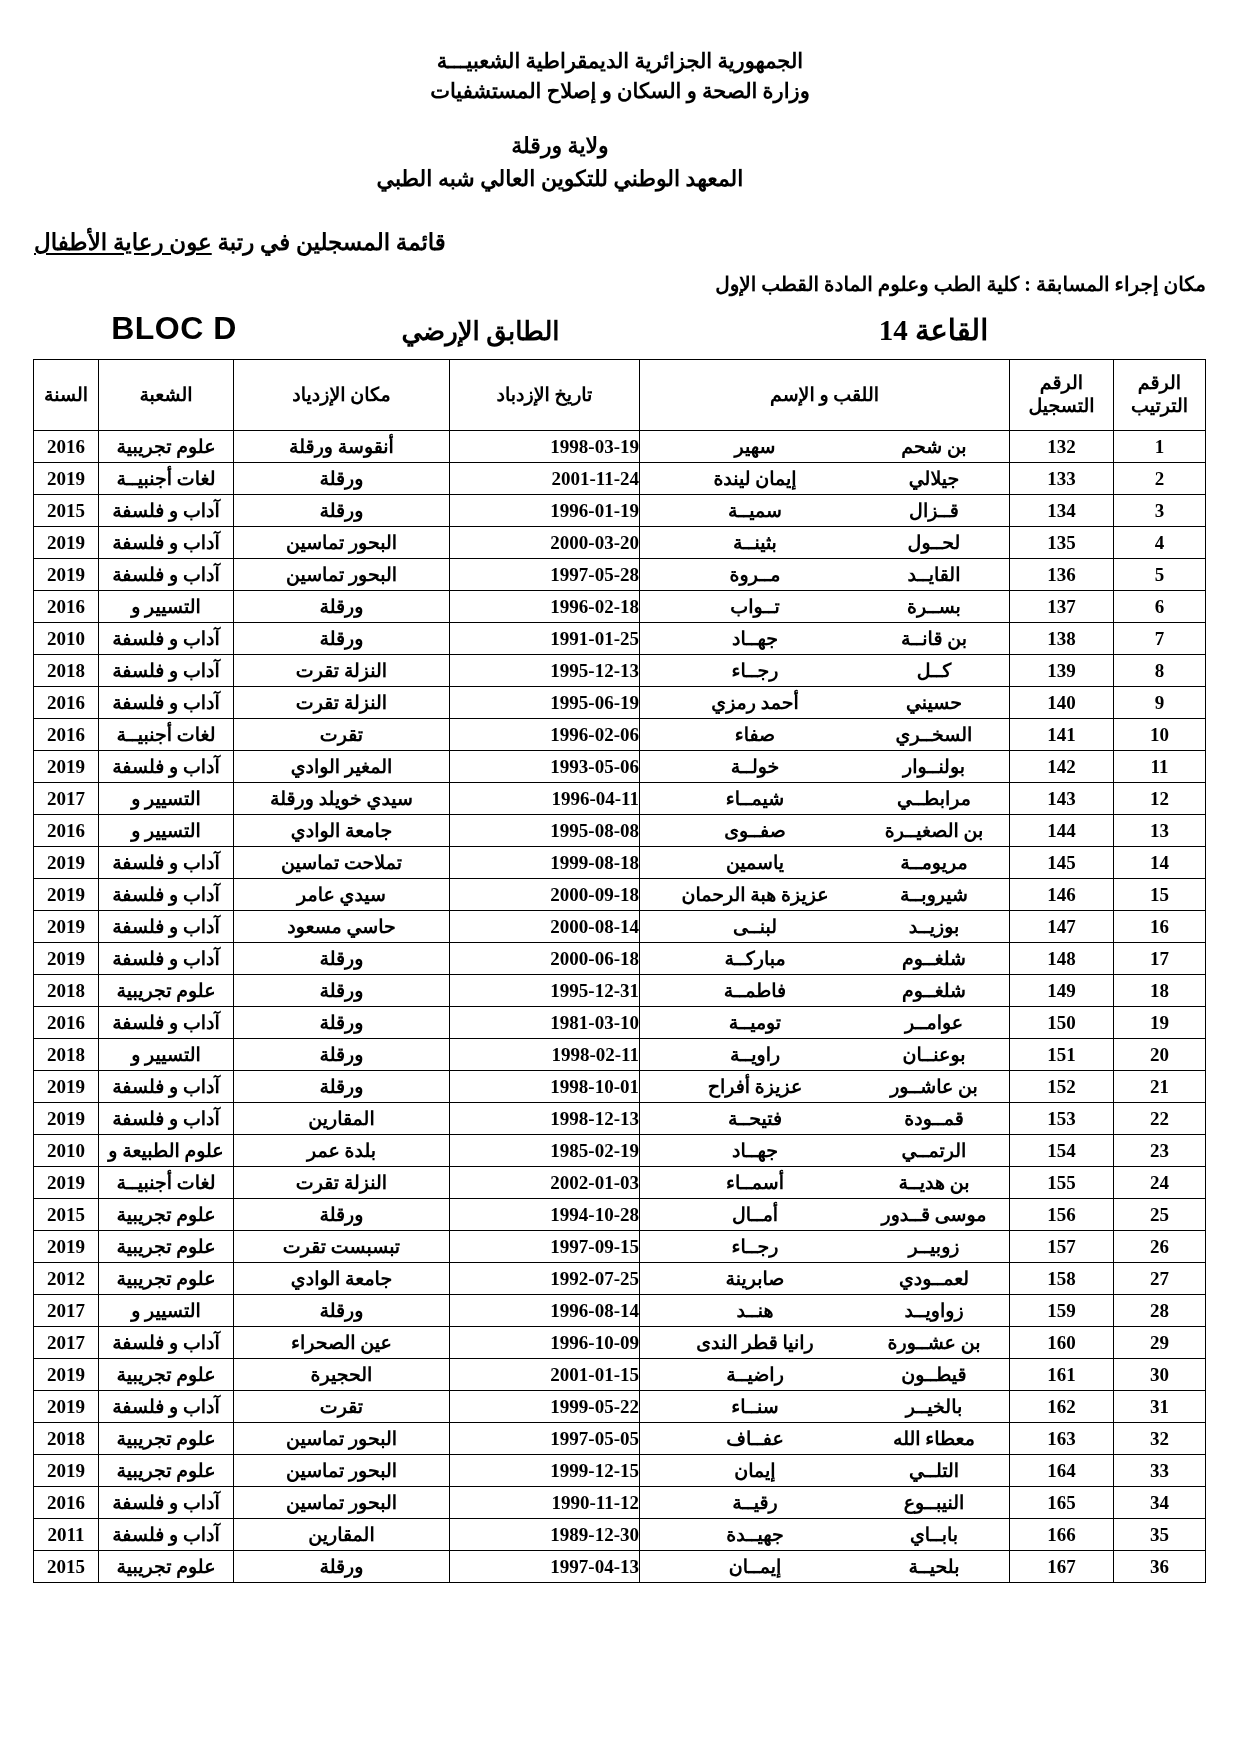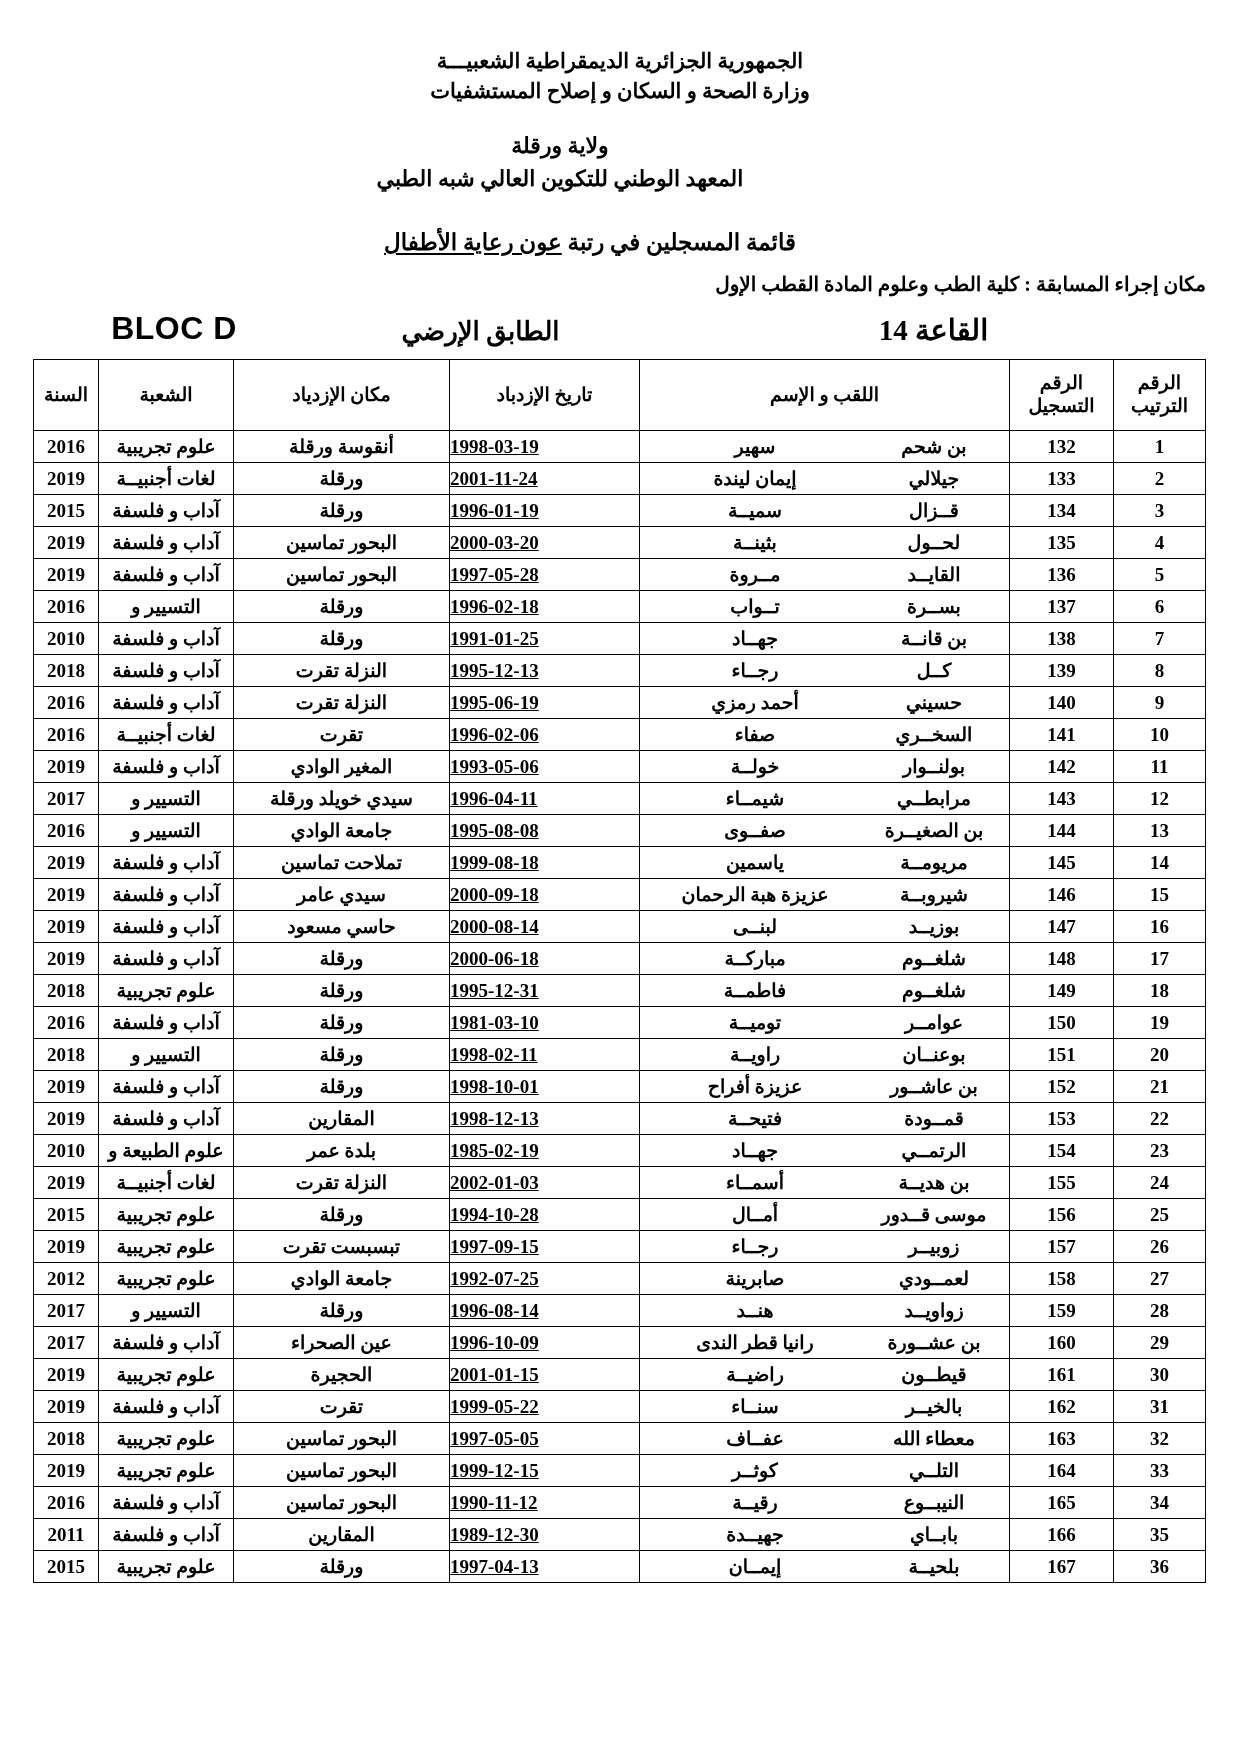--- a/index.html
+++ b/index.html
@@ -34,21 +34,21 @@
     margin-top:22px;
     text-align:center;
     font-weight:bold;
     font-size:22px;
     line-height:1.5;
     padding-right:120px;
   }
 
   .title-main{
     margin-top:34px;
-    text-align:center;
+    text-align:left;
     font-weight:bold;
     font-size:23px;
     padding-right:60px;
   }
   .title-main .u{
     text-decoration:underline;
     text-underline-offset:3px;
   }
   .title-date{
     margin-top:6px;
@@ -149,25 +149,24 @@
     text-align:center;
     white-space:nowrap;
   }
   td.nom .pr{
     width:180px;
     text-align:center;
     white-space:nowrap;
     padding-right:14px;
   }
   td.date{
-    text-align:left;
+    text-align:right;
     font-family:"Liberation Serif","DejaVu Serif",serif;
     font-size:21px;
     direction:ltr;
-    text-decoration:underline;
   }
   td.lieu{text-align:center;}
   td.branch{text-align:center;font-size:18px;}
   td.year{
     text-align:center;
     font-family:"Liberation Serif","DejaVu Serif",serif;
     font-size:21px;
     direction:ltr;
   }
 </style>
@@ -673,21 +672,21 @@
           <td class="lieu">البحور تماسين</td>
           <td class="branch">علوم تجريبية</td>
           <td class="year">2018</td>
         </tr>
         <tr>
           <td class="ordre">33</td>
           <td class="insc">164</td>
           <td class="nom">
             <div class="nm">
               <span class="lq">التلــي</span>
-              <span class="pr">كوثــر</span>
+              <span class="pr">إيمان</span>
             </div>
           </td>
           <td class="date">1999-12-15</td>
           <td class="lieu">البحور تماسين</td>
           <td class="branch">علوم تجريبية</td>
           <td class="year">2019</td>
         </tr>
         <tr>
           <td class="ordre">34</td>
           <td class="insc">165</td>

